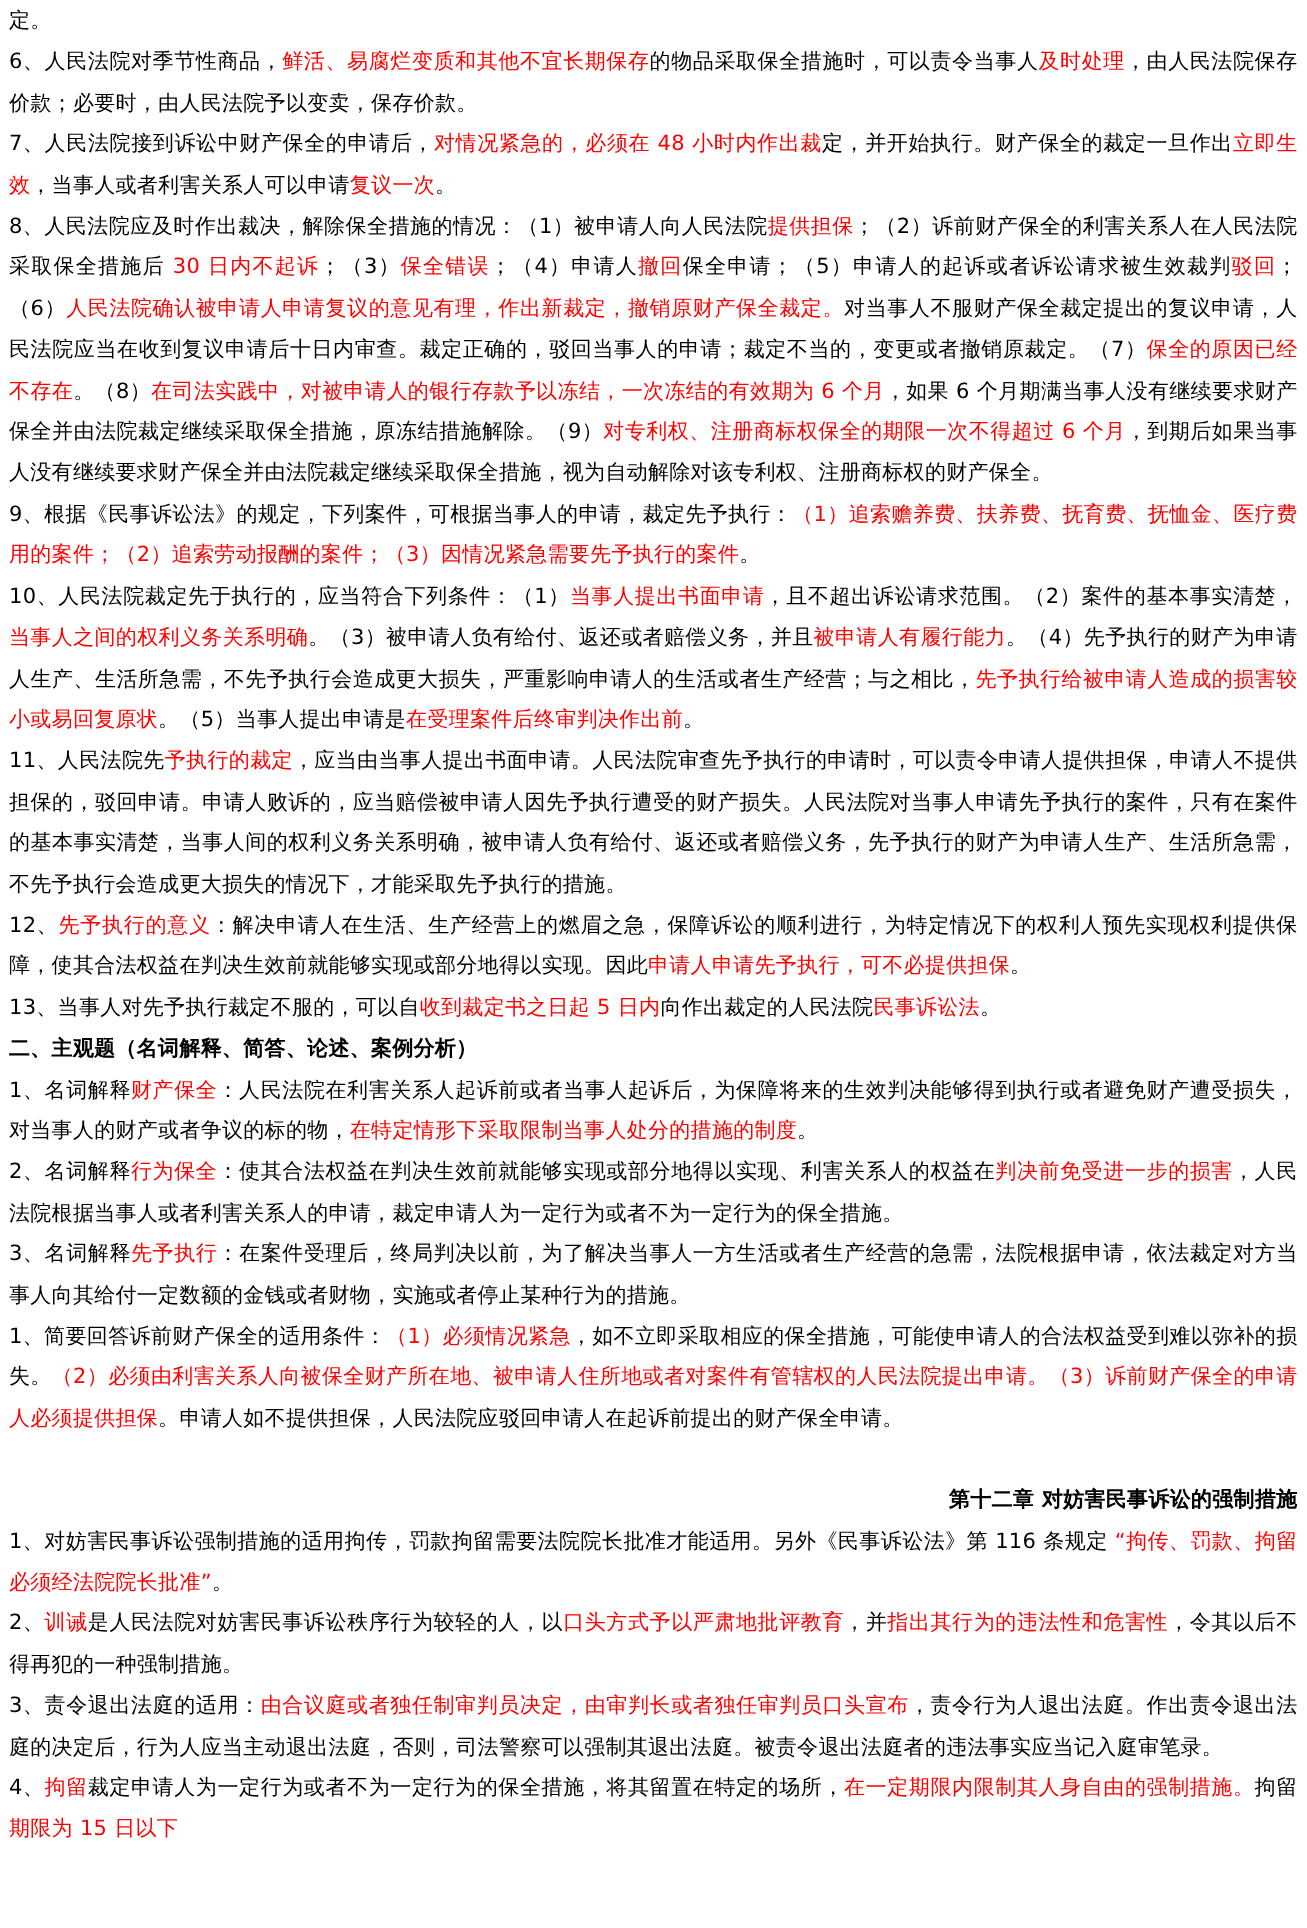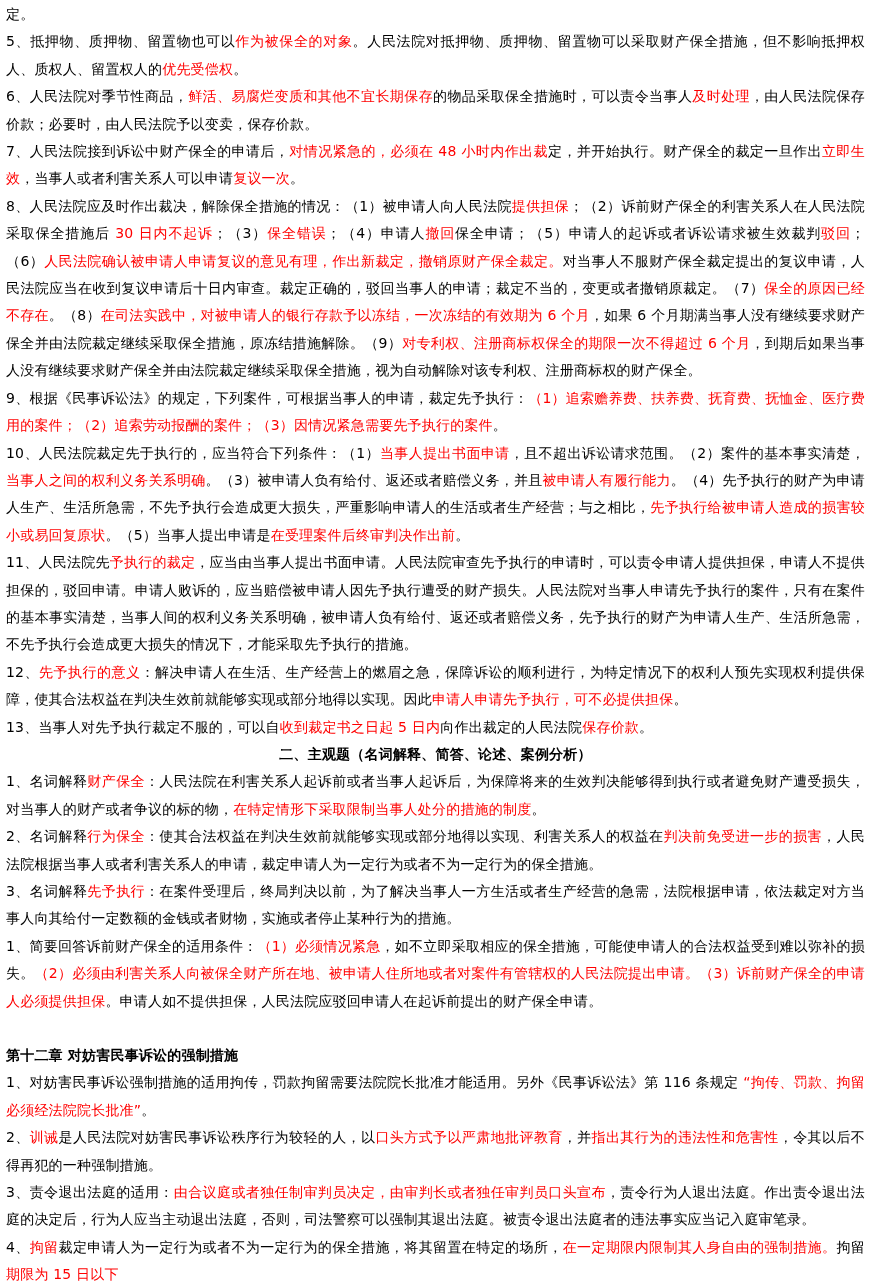--- a/index.html
+++ b/index.html
@@ -23,44 +23,43 @@
     color: var(--text-color, #000000);
     text-align: justify;
     letter-spacing: 0.2px;
   }
   .para {
     margin: 0;
     word-break: break-all;
   }
   .para.heading {
     font-weight: bold;
-    text-align: center;
+    text-align: left;
   }
   .para.chapter-heading {
     font-weight: bold;
-    text-align: left;
+    text-align: right;
     margin-top: 27px;
   }
   .run { white-space: pre-wrap; }
   .run.red { color: var(--highlight-color, #ff0000); }
 </style>
 </head>
 <body style="background: rgb(255, 255, 255);">
 
 <div class="doc">
     <p class="para body"><span class="run">定。</span></p>
-    <p class="para body"><span class="run">5、抵押物、质押物、留置物也可以</span><span class="run red">作为被保全的对象</span><span class="run">。人民法院对抵押物、质押物、留置物可以采取财产保全措施，但不影响抵押权人、质权人、留置权人的</span><span class="run red">优先受偿权</span><span class="run">。</span></p>
     <p class="para body"><span class="run">6、人民法院对季节性商品，</span><span class="run red">鲜活、易腐烂变质和其他不宜长期保存</span><span class="run">的物品采取保全措施时，可以责令当事人</span><span class="run red">及时处理</span><span class="run">，由人民法院保存价款；必要时，由人民法院予以变卖，保存价款。</span></p>
     <p class="para body"><span class="run">7、人民法院接到诉讼中财产保全的申请后，</span><span class="run red">对情况紧急的，必须在 48 小时内作出裁</span><span class="run">定，并开始执行。财产保全的裁定一旦作出</span><span class="run red">立即生效</span><span class="run">，当事人或者利害关系人可以申请</span><span class="run red">复议一次</span><span class="run">。</span></p>
     <p class="para body"><span class="run">8、人民法院应及时作出裁决，解除保全措施的情况：（1）被申请人向人民法院</span><span class="run red">提供担保</span><span class="run">；（2）诉前财产保全的利害关系人在人民法院采取保全措施后 </span><span class="run red">30 日内不起诉</span><span class="run">；（3）</span><span class="run red">保全错误</span><span class="run">；（4）申请人</span><span class="run red">撤回</span><span class="run">保全申请；（5）申请人的起诉或者诉讼请求被生效裁判</span><span class="run red">驳回</span><span class="run">；（6）</span><span class="run red">人民法院确认被申请人申请复议的意见有理，作出新裁定，撤销原财产保全裁定。</span><span class="run">对当事人不服财产保全裁定提出的复议申请，人民法院应当在收到复议申请后十日内审查。裁定正确的，驳回当事人的申请；裁定不当的，变更或者撤销原裁定。（7）</span><span class="run red">保全的原因已经不存在</span><span class="run">。（8）</span><span class="run red">在司法实践中，对被申请人的银行存款予以冻结，一次冻结的有效期为 6 个月</span><span class="run">，如果 6 个月期满当事人没有继续要求财产保全并由法院裁定继续采取保全措施，原冻结措施解除。（9）</span><span class="run red">对专利权、注册商标权保全的期限一次不得超过 6 个月</span><span class="run">，到期后如果当事人没有继续要求财产保全并由法院裁定继续采取保全措施，视为自动解除对该专利权、注册商标权的财产保全。</span></p>
     <p class="para body"><span class="run">9、根据《民事诉讼法》的规定，下列案件，可根据当事人的申请，裁定先予执行：</span><span class="run red">（1）追索赡养费、扶养费、抚育费、抚恤金、医疗费用的案件；（2）追索劳动报酬的案件；（3）因情况紧急需要先予执行的案件</span><span class="run">。</span></p>
     <p class="para body"><span class="run">10、人民法院裁定先于执行的，应当符合下列条件：（1）</span><span class="run red">当事人提出书面申请</span><span class="run">，且不超出诉讼请求范围。（2）案件的基本事实清楚，</span><span class="run red">当事人之间的权利义务关系明确</span><span class="run">。（3）被申请人负有给付、返还或者赔偿义务，并且</span><span class="run red">被申请人有履行能力</span><span class="run">。（4）先予执行的财产为申请人生产、生活所急需，不先予执行会造成更大损失，严重影响申请人的生活或者生产经营；与之相比，</span><span class="run red">先予执行给被申请人造成的损害较小或易回复原状</span><span class="run">。（5）当事人提出申请是</span><span class="run red">在受理案件后终审判决作出前</span><span class="run">。</span></p>
     <p class="para body"><span class="run">11、人民法院先</span><span class="run red">予执行的裁定</span><span class="run">，应当由当事人提出书面申请。人民法院审查先予执行的申请时，可以责令申请人提供担保，申请人不提供担保的，驳回申请。申请人败诉的，应当赔偿被申请人因先予执行遭受的财产损失。人民法院对当事人申请先予执行的案件，只有在案件的基本事实清楚，当事人间的权利义务关系明确，被申请人负有给付、返还或者赔偿义务，先予执行的财产为申请人生产、生活所急需，不先予执行会造成更大损失的情况下，才能采取先予执行的措施。</span></p>
     <p class="para body"><span class="run">12、</span><span class="run red">先予执行的意义</span><span class="run">：解决申请人在生活、生产经营上的燃眉之急，保障诉讼的顺利进行，为特定情况下的权利人预先实现权利提供保障，使其合法权益在判决生效前就能够实现或部分地得以实现。因此</span><span class="run red">申请人申请先予执行，可不必提供担保</span><span class="run">。</span></p>
-    <p class="para body"><span class="run">13、当事人对先予执行裁定不服的，可以自</span><span class="run red">收到裁定书之日起 5 日内</span><span class="run">向作出裁定的人民法院</span><span class="run red">保存价款</span><span class="run">。</span></p>
+    <p class="para body"><span class="run">13、当事人对先予执行裁定不服的，可以自</span><span class="run red">收到裁定书之日起 5 日内</span><span class="run">向作出裁定的人民法院</span><span class="run red">民事诉讼法</span><span class="run">。</span></p>
     <p class="para heading"><span class="run">二、主观题（名词解释、简答、论述、案例分析）</span></p>
     <p class="para body"><span class="run">1、名词解释</span><span class="run red">财产保全</span><span class="run">：人民法院在利害关系人起诉前或者当事人起诉后，为保障将来的生效判决能够得到执行或者避免财产遭受损失，对当事人的财产或者争议的标的物，</span><span class="run red">在特定情形下采取限制当事人处分的措施的制度</span><span class="run">。</span></p>
     <p class="para body"><span class="run">2、名词解释</span><span class="run red">行为保全</span><span class="run">：使其合法权益在判决生效前就能够实现或部分地得以实现、利害关系人的权益在</span><span class="run red">判决前免受进一步的损害</span><span class="run">，人民法院根据当事人或者利害关系人的申请，裁定申请人为一定行为或者不为一定行为的保全措施。</span></p>
     <p class="para body"><span class="run">3、名词解释</span><span class="run red">先予执行</span><span class="run">：在案件受理后，终局判决以前，为了解决当事人一方生活或者生产经营的急需，法院根据申请，依法裁定对方当事人向其给付一定数额的金钱或者财物，实施或者停止某种行为的措施。</span></p>
     <p class="para body"><span class="run">1、简要回答诉前财产保全的适用条件：</span><span class="run red">（1）必须情况紧急</span><span class="run">，如不立即采取相应的保全措施，可能使申请人的合法权益受到难以弥补的损失。</span><span class="run red">（2）必须由利害关系人向被保全财产所在地、被申请人住所地或者对案件有管辖权的人民法院提出申请。（3）诉前财产保全的申请人必须提供担保</span><span class="run">。申请人如不提供担保，人民法院应驳回申请人在起诉前提出的财产保全申请。</span></p>
     <p class="para chapter-heading"><span class="run">第十二章 对妨害民事诉讼的强制措施</span></p>
     <p class="para body"><span class="run">1、对妨害民事诉讼强制措施的适用拘传，罚款拘留需要法院院长批准才能适用。另外《民事诉讼法》第 116 条规定 </span><span class="run red">“拘传、罚款、拘留必须经法院院长批准”</span><span class="run">。</span></p>
     <p class="para body"><span class="run">2、</span><span class="run red">训诫</span><span class="run">是人民法院对妨害民事诉讼秩序行为较轻的人，以</span><span class="run red">口头方式予以严肃地批评教育</span><span class="run">，并</span><span class="run red">指出其行为的违法性和危害性</span><span class="run">，令其以后不得再犯的一种强制措施。</span></p>
     <p class="para body"><span class="run">3、责令退出法庭的适用：</span><span class="run red">由合议庭或者独任制审判员决定，由审判长或者独任审判员口头宣布</span><span class="run">，责令行为人退出法庭。作出责令退出法庭的决定后，行为人应当主动退出法庭，否则，司法警察可以强制其退出法庭。被责令退出法庭者的违法事实应当记入庭审笔录。</span></p>
     <p class="para body"><span class="run">4、</span><span class="run red">拘留</span><span class="run">裁定申请人为一定行为或者不为一定行为的保全措施，将其留置在特定的场所，</span><span class="run red">在一定期限内限制其人身自由的强制措施。</span><span class="run">拘留</span><span class="run red">期限为 15 日以下</span></p>

